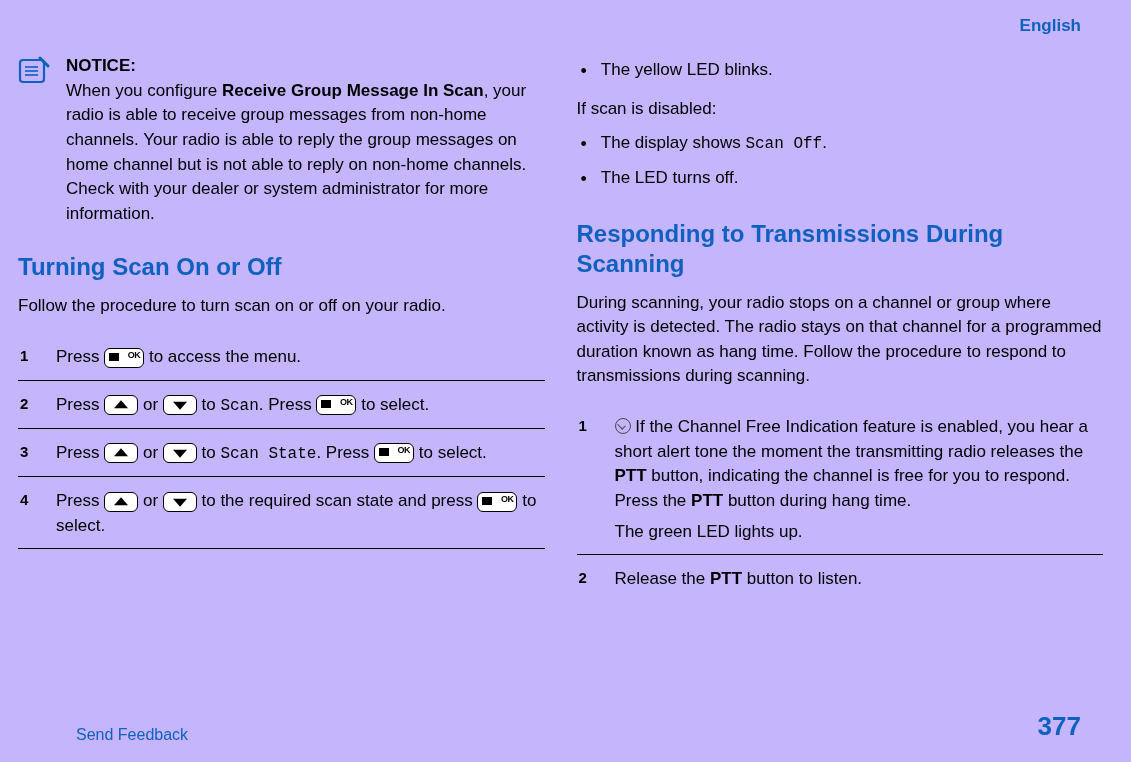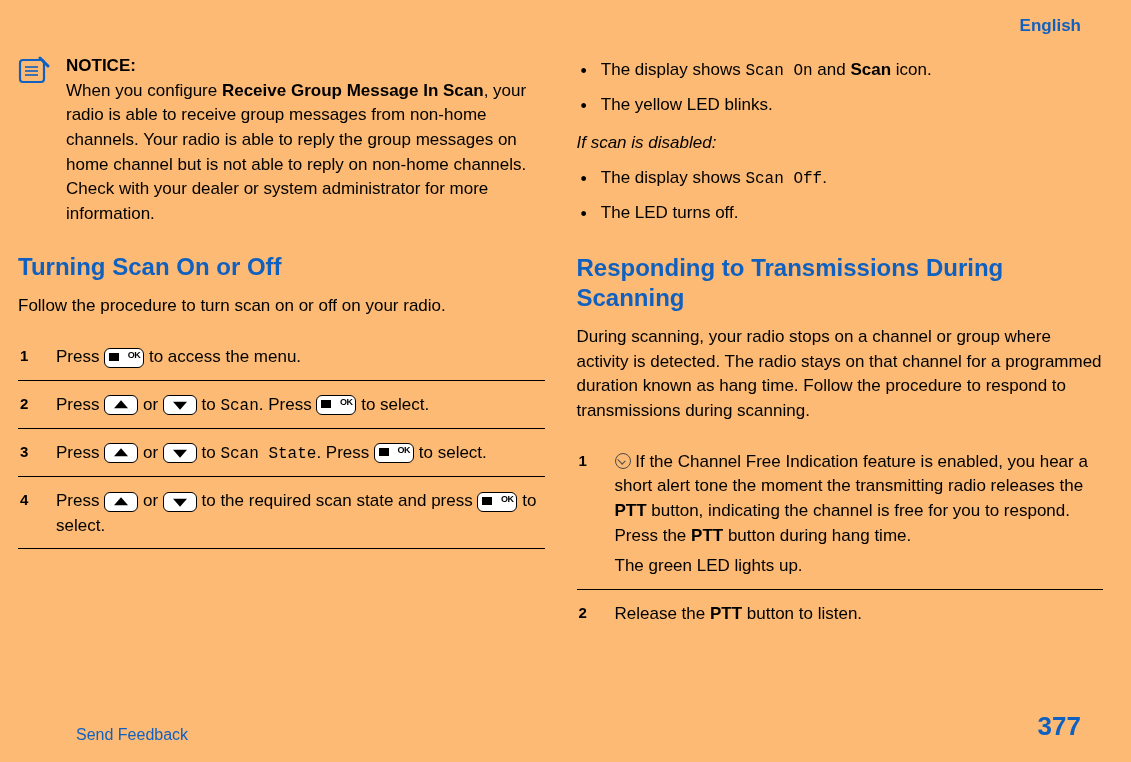--- a/index.html
+++ b/index.html
@@ -5,21 +5,21 @@
   * { box-sizing: border-box; margin: 0; padding: 0; }
   html, body { width: 1131px; height: 762px; }
   body {
     font-family: Arial, Helvetica, sans-serif;
     font-size: 17px;
     line-height: 1.45;
     color: #000;
     background: #f0f0f0;
   }
   .page {
-    background: #fdba74;
+    background: #c4b5fd;
     width: 1131px;
     height: 762px;
     position: relative;
     padding: 20px 28px 0 18px;
   }
   .lang {
     position: absolute;
     top: 14px;
     right: 50px;
     color: #1060c0;
@@ -141,21 +141,21 @@
   .ul .li .dot {
     flex: 0 0 6px;
     padding-top: 2px;
   }
   .ul .li .dot::before {
     content: "•";
     font-size: 18px;
     line-height: 1;
   }
   .ul .li .txt { flex: 1; }
-  .simple { margin-bottom: 10px; font-style: italic; }
+  .simple { margin-bottom: 10px; }
   .cred-icon {
     display: inline-block;
     width: 16px; height: 16px;
     border-radius: 50%;
     border: 1.5px solid #4a4a4a;
     vertical-align: -2px;
     position: relative;
   }
   .cred-icon::before {
     content: "";
@@ -280,26 +280,20 @@
       </div>
 
 
     </div>
 
     <div class="col col-right">
 
       <div class="ul">
         <div class="li">
           <div class="dot"></div>
-          <div class="txt">
-            <span>The display shows </span><span class="mono">Scan On</span><span> and </span><span class="bold">Scan</span><span> icon.</span>
-          </div>
-        </div>
-        <div class="li">
-          <div class="dot"></div>
           <div class="txt">The yellow LED blinks.</div>
         </div>
       </div>
 
       <div class="simple">If scan is disabled:</div>
 
       <div class="ul">
         <div class="li">
           <div class="dot"></div>
           <div class="txt">

